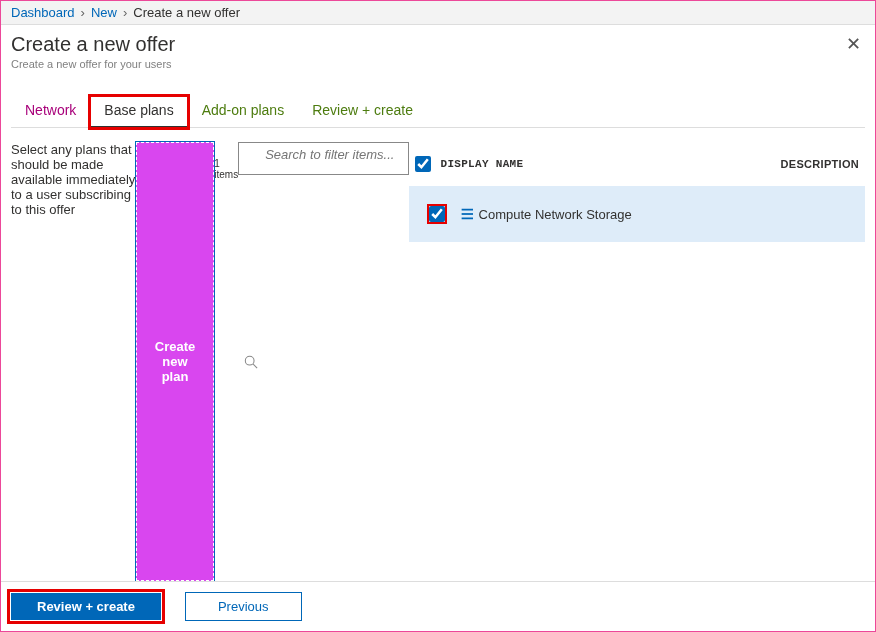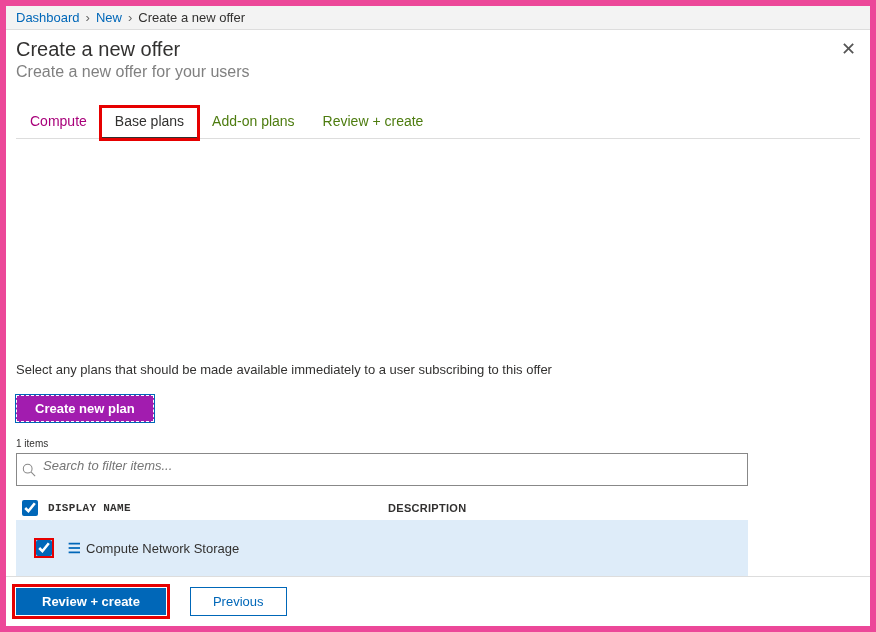--- a/index.html
+++ b/index.html
@@ -9,21 +9,21 @@
     font-size: 13px;
     color: #323130;
     background: #ffffff;
     width: 876px;
     height: 632px;
     overflow: hidden;
   }
   .app {
     width: 876px;
     height: 632px;
-    border: 6px solid #ec4899;
+    border: 1px solid #ec4899;
     display: flex;
     flex-direction: column;
     position: relative;
     background: #fff;
   }
   
   .breadcrumb {
     background: #f3f3f3;
     border-bottom: 1px solid #ddd;
     padding: 4px 10px;
@@ -42,21 +42,21 @@
     position: relative;
   }
   .header h1 {
     margin: 0;
     font-size: 20px;
     font-weight: 400;
   }
   .header .sub {
     margin-top: 2px;
     color: #808080;
-    font-size: 16px;
+    font-size: 11px;
   }
   .close-btn {
     position: absolute;
     top: 10px;
     right: 14px;
     font-size: 18px;
     color: #555;
     cursor: pointer;
     line-height: 1;
   }
@@ -84,30 +84,29 @@
     outline: 3px solid #e60000;
     outline-offset: -1px;
   }
 
   
   .content {
     padding: 14px 10px 0 10px;
     flex: 1;
     overflow: hidden;
     display: flex;
-    flex-direction: column;
-    justify-content: flex-end;
+    flex-direction: row;
   }
   .desc {
     color: #323130;
     font-size: 13px;
     margin-bottom: 18px;
   }
   .create-plan-btn {
-    background: #a21caf;
+    background: #d946ef;
     color: #fff;
     border: 1px dashed #fff;
     outline: 1px solid #0067b8;
     padding: 5px 18px;
     font-size: 13px;
     font-weight: 600;
     cursor: pointer;
     width: fit-content;
   }
   .item-count {
@@ -153,20 +152,21 @@
     letter-spacing: 0.3px;
   }
   .th-check { width: 26px; display:flex; align-items:center; }
   .th-name { flex: 0 0 340px; font-family: Liberation Mono, monospace; }
   .th-desc { flex: 1; }
   .trow {
     display: flex;
     align-items: center;
     background: #deecf9;
     padding: 18px;
+    margin-top: 10px;
   }
   .td-check {
     width: 26px;
     display: flex;
     align-items: center;
   }
   .td-check .cb-hl {
     border: 2px solid #e60000;
     padding: 0px;
     display: inline-flex;
@@ -205,21 +205,21 @@
     cursor: pointer;
   }
   .btn-primary.highlight {
     outline: 3px solid #e60000;
     outline-offset: 1px;
   }
   .btn-secondary {
     background: #fff;
     color: #0067b8;
     border: 1px solid #0067b8;
-    padding: 6px 22px;
+    padding: 6px 32px;
     font-size: 13px;
     cursor: pointer;
   }
 </style>
 </head>
 <body>
 
 <div class="app">
 
   <div class="breadcrumb">
@@ -230,21 +230,21 @@
     <span class="current">Create a new offer</span>
   </div>
 
   <div class="header">
     <h1>Create a new offer</h1>
     <div class="sub">Create a new offer for your users</div>
     <span class="close-btn">✕</span>
   </div>
 
   <div class="tabs">
-    <div class="tab visited">Compute</div>
+    <div class="tab visited">Network</div>
     <div class="tab active highlight">Base plans</div>
     <div class="tab link">Add-on plans</div>
     <div class="tab link">Review + create</div>
   </div>
 
   <div class="content">
     <div class="desc">Select any plans that should be made available immediately to a user subscribing to this offer</div>
 
     <button class="create-plan-btn">Create new plan</button>
 

